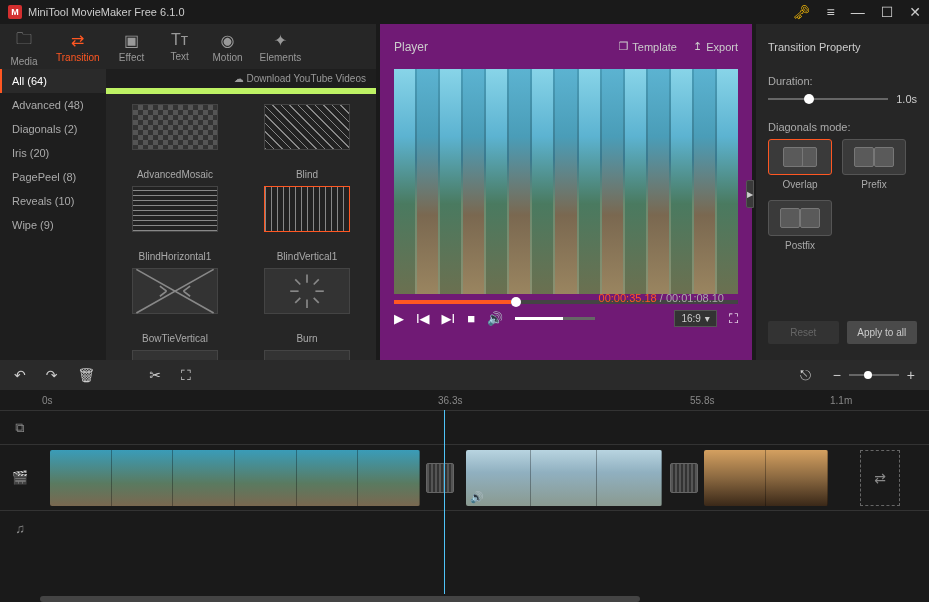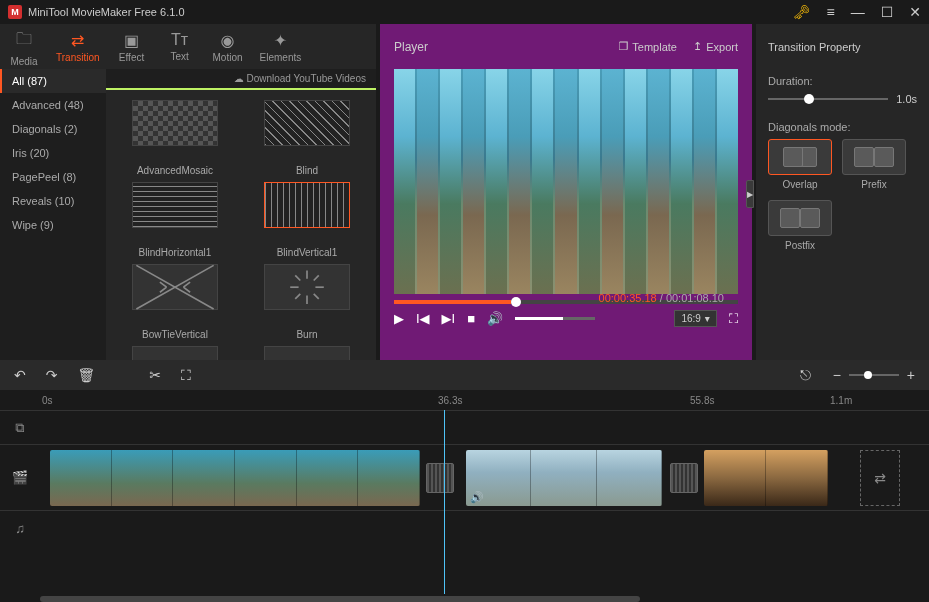--- a/index.html
+++ b/index.html
@@ -14,21 +14,21 @@
 .left-panel{width:376px;background:#1a1a1a;display:flex;flex-direction:column}
 .media-tabs{display:flex;height:45px;background:#262626;align-items:center}
 .media-tab{flex:0 0 auto;padding:0 8px;display:flex;flex-direction:column;align-items:center;justify-content:center;gap:2px;cursor:pointer;color:#999;height:45px;min-width:48px}
 .media-tab.active{color:#ff5722}
 .media-tab-icon{font-size:16px}
 .media-tab-label{font-size:10px}
 .left-content{display:flex;flex:1;overflow:hidden}
 .category-list{width:106px;background:#1e1e1e}
 .cat-item{padding:6px 10px;font-size:11px;color:#aaa;cursor:pointer;border-left:2px solid transparent}
 .cat-item.active{background:#2a2a2a;border-left:2px solid #ff5722;color:#fff}
-.download-link{padding:4px 10px;font-size:10px;color:#999;text-align:right;cursor:pointer;background:#1e1e1e;border-bottom:2px solid #bef264}
+.download-link{padding:4px 10px;font-size:10px;color:#999;text-align:right;cursor:pointer;background:#1e1e1e;border-bottom:6px solid #bef264}
 .download-link::before{content:"☁ "}
 .transitions-grid{flex:1;padding:10px 8px;display:grid;grid-template-columns:1fr 1fr;gap:6px 10px;overflow-y:auto;align-content:start;background:#262626}
 .trans-item{display:flex;flex-direction:column;align-items:center;gap:19px;cursor:pointer}
 .trans-thumb{width:86px;height:46px;background:#333;border:1px solid #444;display:flex;align-items:center;justify-content:center;color:#666}
 .trans-thumb.selected{border:1px solid #ff5722}
 .trans-label{font-size:10px;color:#aaa}
 .checker{background-image:repeating-conic-gradient(#555 0 25%,#333 0 50%);background-size:10px 10px}
 .diag-lines{background:repeating-linear-gradient(45deg,#888 0 1px,transparent 1px 6px),#222}
 .horiz-lines{background:repeating-linear-gradient(0deg,#888 0 1px,transparent 1px 5px),#222}
 .vert-lines{background:repeating-linear-gradient(90deg,#888 0 1px,transparent 1px 6px),#222}
@@ -138,21 +138,21 @@
           <span class="media-tab-icon">◉</span>
           <span class="media-tab-label">Motion</span>
         </div>
       <div class="media-tab">
           <span class="media-tab-icon">✦</span>
           <span class="media-tab-label">Elements</span>
         </div>
     </div>
     <div class="left-content">
       <div class="category-list">
-        <div class="cat-item active">All (87)</div>
+        <div class="cat-item active">All (64)</div>
         <div class="cat-item">Advanced (48)</div>
         <div class="cat-item">Diagonals (2)</div>
         <div class="cat-item">Iris (20)</div>
         <div class="cat-item">PagePeel (8)</div>
         <div class="cat-item">Reveals (10)</div>
         <div class="cat-item">Wipe (9)</div>
       </div>
       <div style="flex:1;display:flex;flex-direction:column">
         <div class="download-link">Download YouTube Videos</div>
         <div class="transitions-grid">
@@ -299,20 +299,24 @@
             <span class="mode-label">Prefix</span>
           </div>
         <div class="mode-item">
             <div class="mode-box">
               <div class="mode-sq"></div>
               <div class="mode-sq"></div>
             </div>
             <span class="mode-label">Postfix</span>
           </div>
       </div>
+      <div class="prop-buttons">
+        <div class="prop-btn btn-reset">Reset</div>
+        <div class="prop-btn btn-apply">Apply to all</div>
+      </div>
     </div>
   </div>
   <div class="expand-tab">▶</div>
 </div>
 
 <div class="timeline-area">
   <div class="tl-toolbar">
     <span class="tl-tool">↶</span>
     <span class="tl-tool">↷</span>
     <span class="tl-tool">🗑</span>

